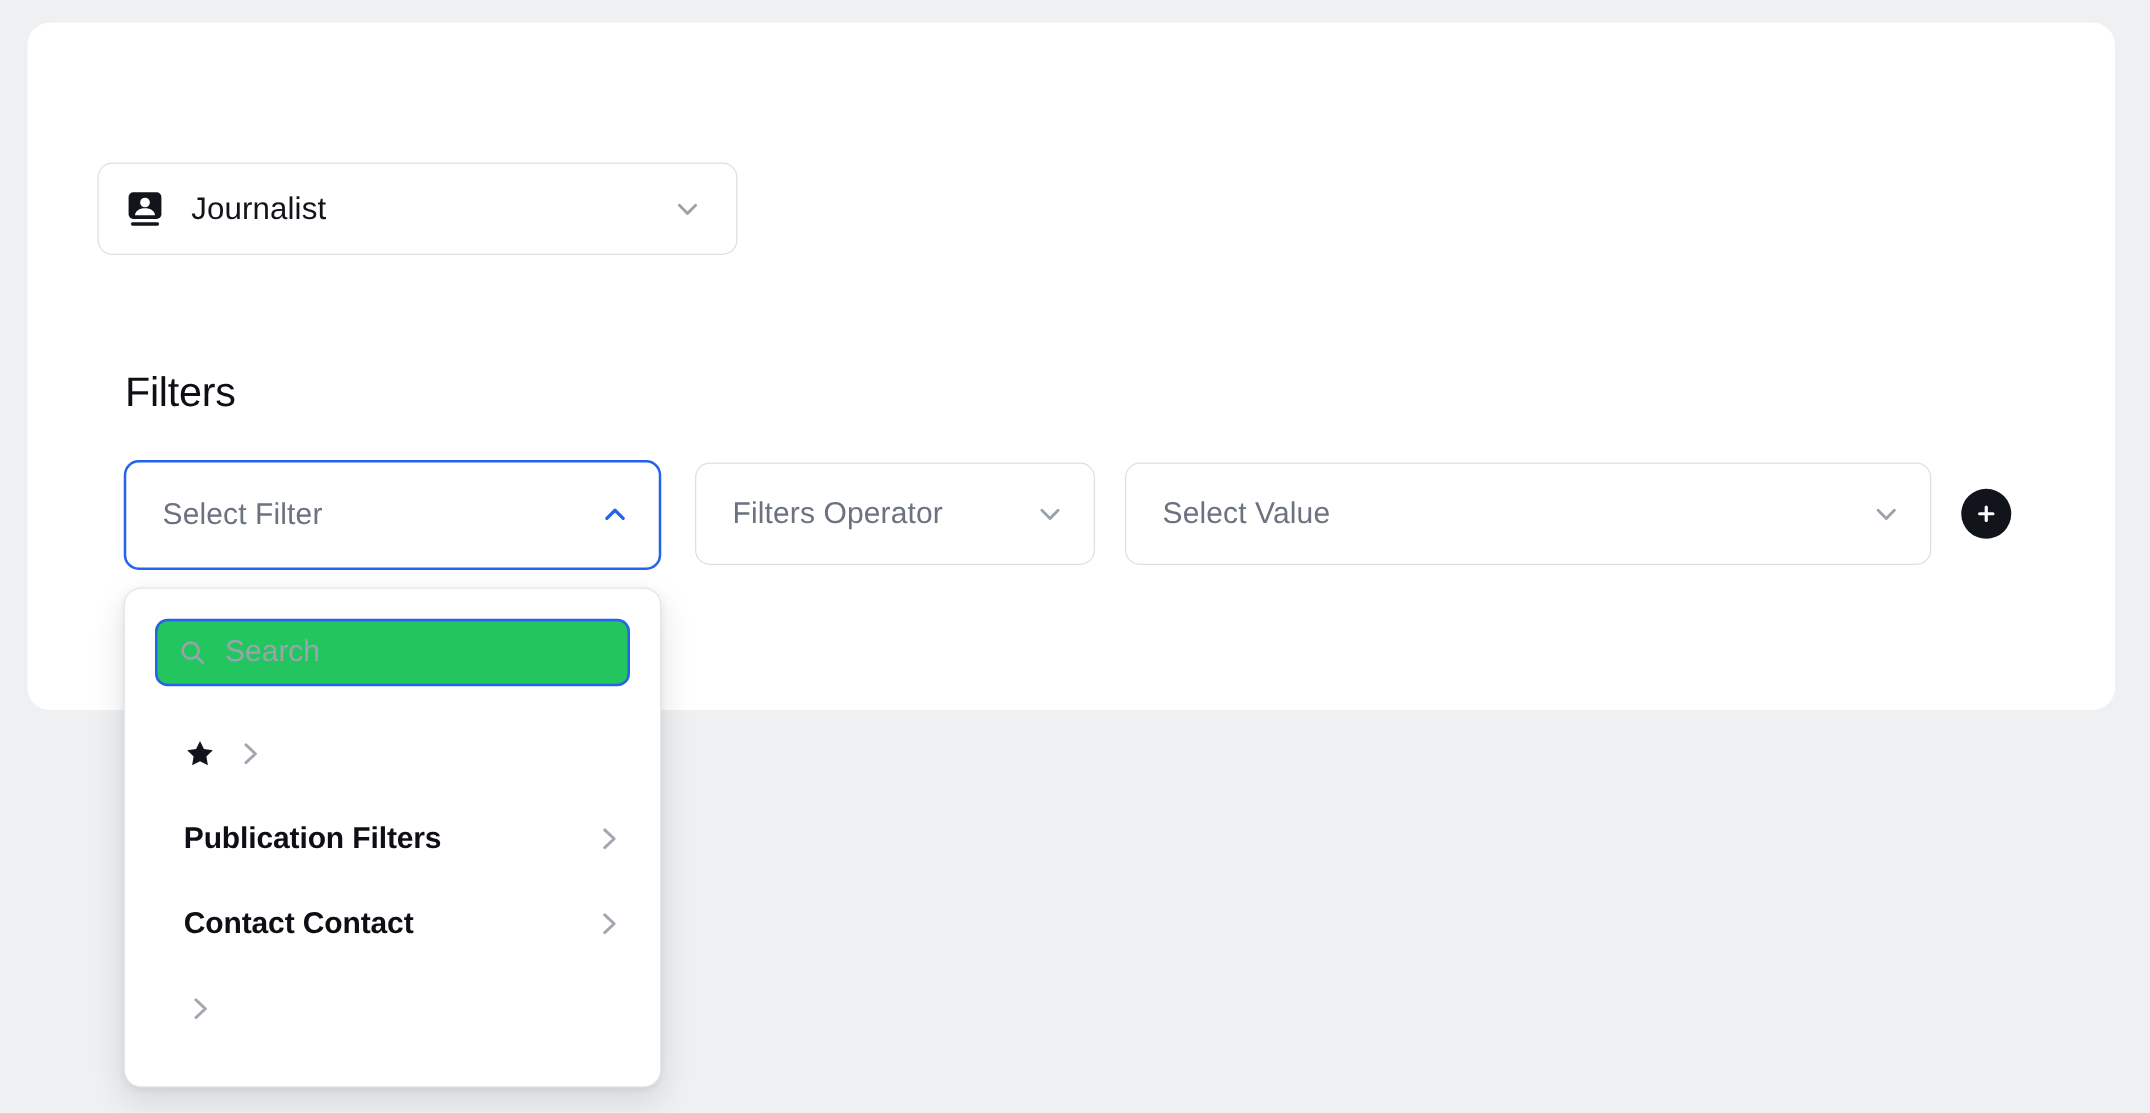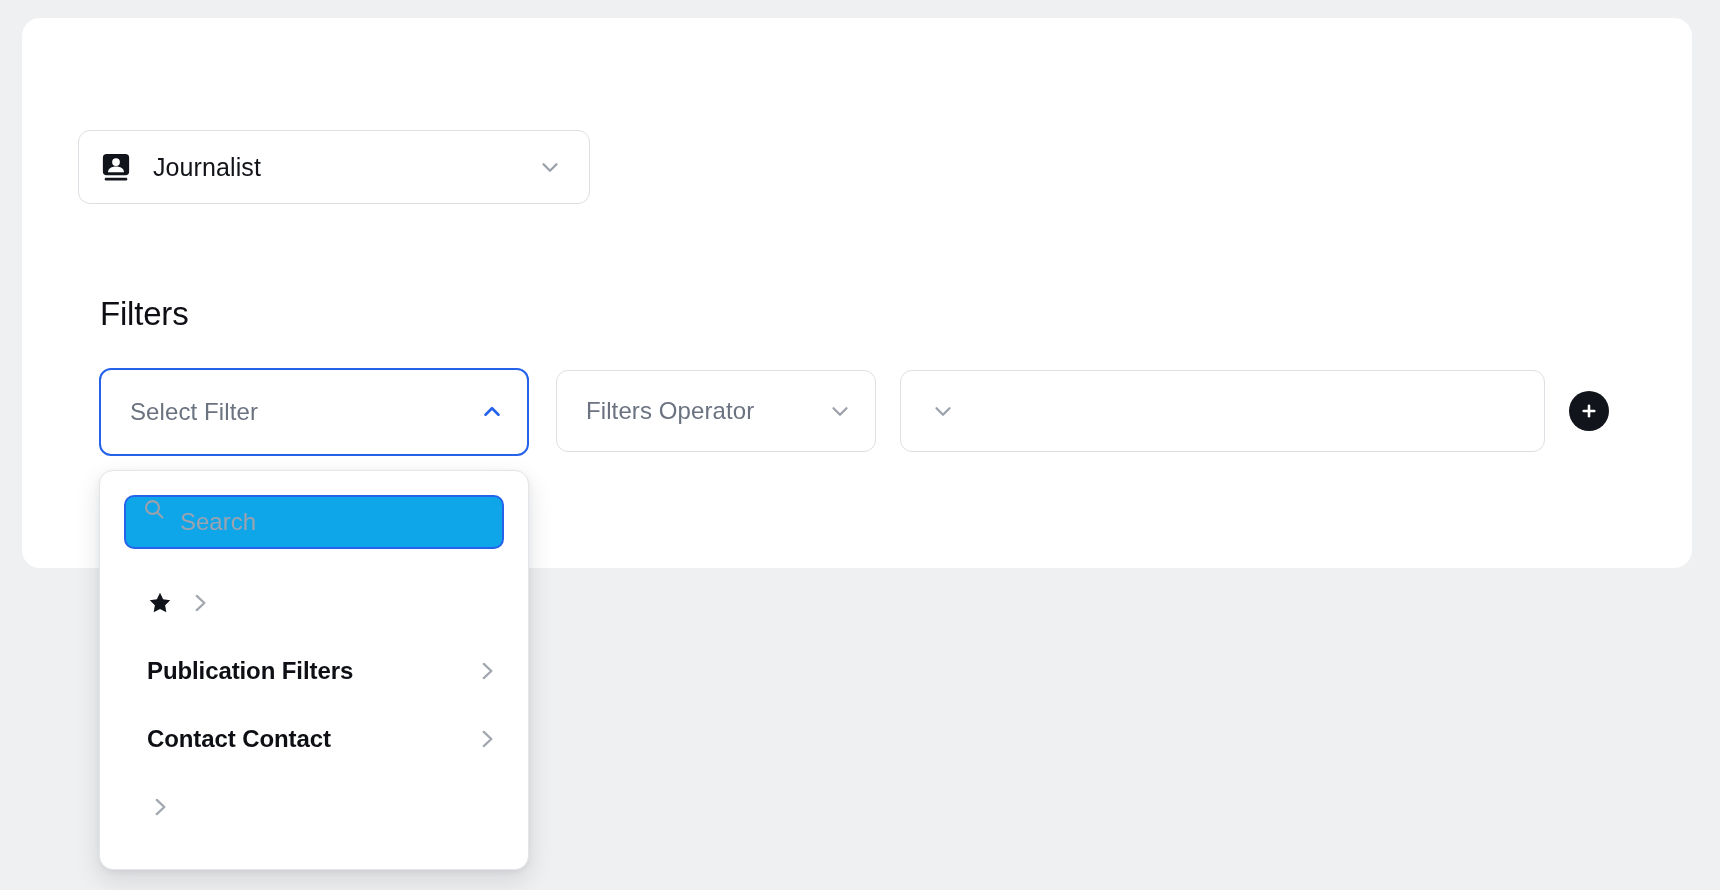--- a/index.html
+++ b/index.html
@@ -142,24 +142,25 @@
     border: 1px solid #e3e5e9;
     border-radius: 14px;
     box-shadow: 0 10px 26px rgba(15,23,42,.12), 0 2px 6px rgba(15,23,42,.06);
     padding: 24px 0 28px 0;
     z-index: 20;
   }
 
   .search-wrap {
     margin: 0 24px 20px 24px;
     height: 54px;
-    background: #0ea5e9;
+    background: #22c55e;
     border: 2px solid #2563eb;
     border-radius: 10px;
     display: flex;
+    align-items: center;
     padding: 0 16px;
   }
   .search-wrap svg { flex: 0 0 auto; display: block; }
   .search-input {
     border: none;
     outline: none;
     background: transparent;
     margin-left: 14px;
     font-family: "Liberation Sans", sans-serif;
     font-size: 24px;
@@ -217,20 +218,21 @@
     </div>
 
     <div class="field f-operator">
       <span class="ph">Filters Operator</span>
       <svg class="chev" viewBox="0 0 24 24" fill="none" stroke="#9aa1ab" stroke-width="2.1" stroke-linecap="round" stroke-linejoin="round">
         <polyline points="6,9.5 12,15.5 18,9.5"></polyline>
       </svg>
     </div>
 
     <div class="field f-value">
+      <span class="ph">Select Value</span>
       <svg class="chev" viewBox="0 0 24 24" fill="none" stroke="#9aa1ab" stroke-width="2.1" stroke-linecap="round" stroke-linejoin="round">
         <polyline points="6,9.5 12,15.5 18,9.5"></polyline>
       </svg>
     </div>
 
     <button class="add-btn">
       <svg width="22" height="22" viewBox="0 0 24 24">
         <rect x="10.6" y="4.8" width="2.8" height="14.4" rx="1.4" fill="#ffffff"></rect>
         <rect x="4.8" y="10.6" width="14.4" height="2.8" rx="1.4" fill="#ffffff"></rect>
       </svg>

